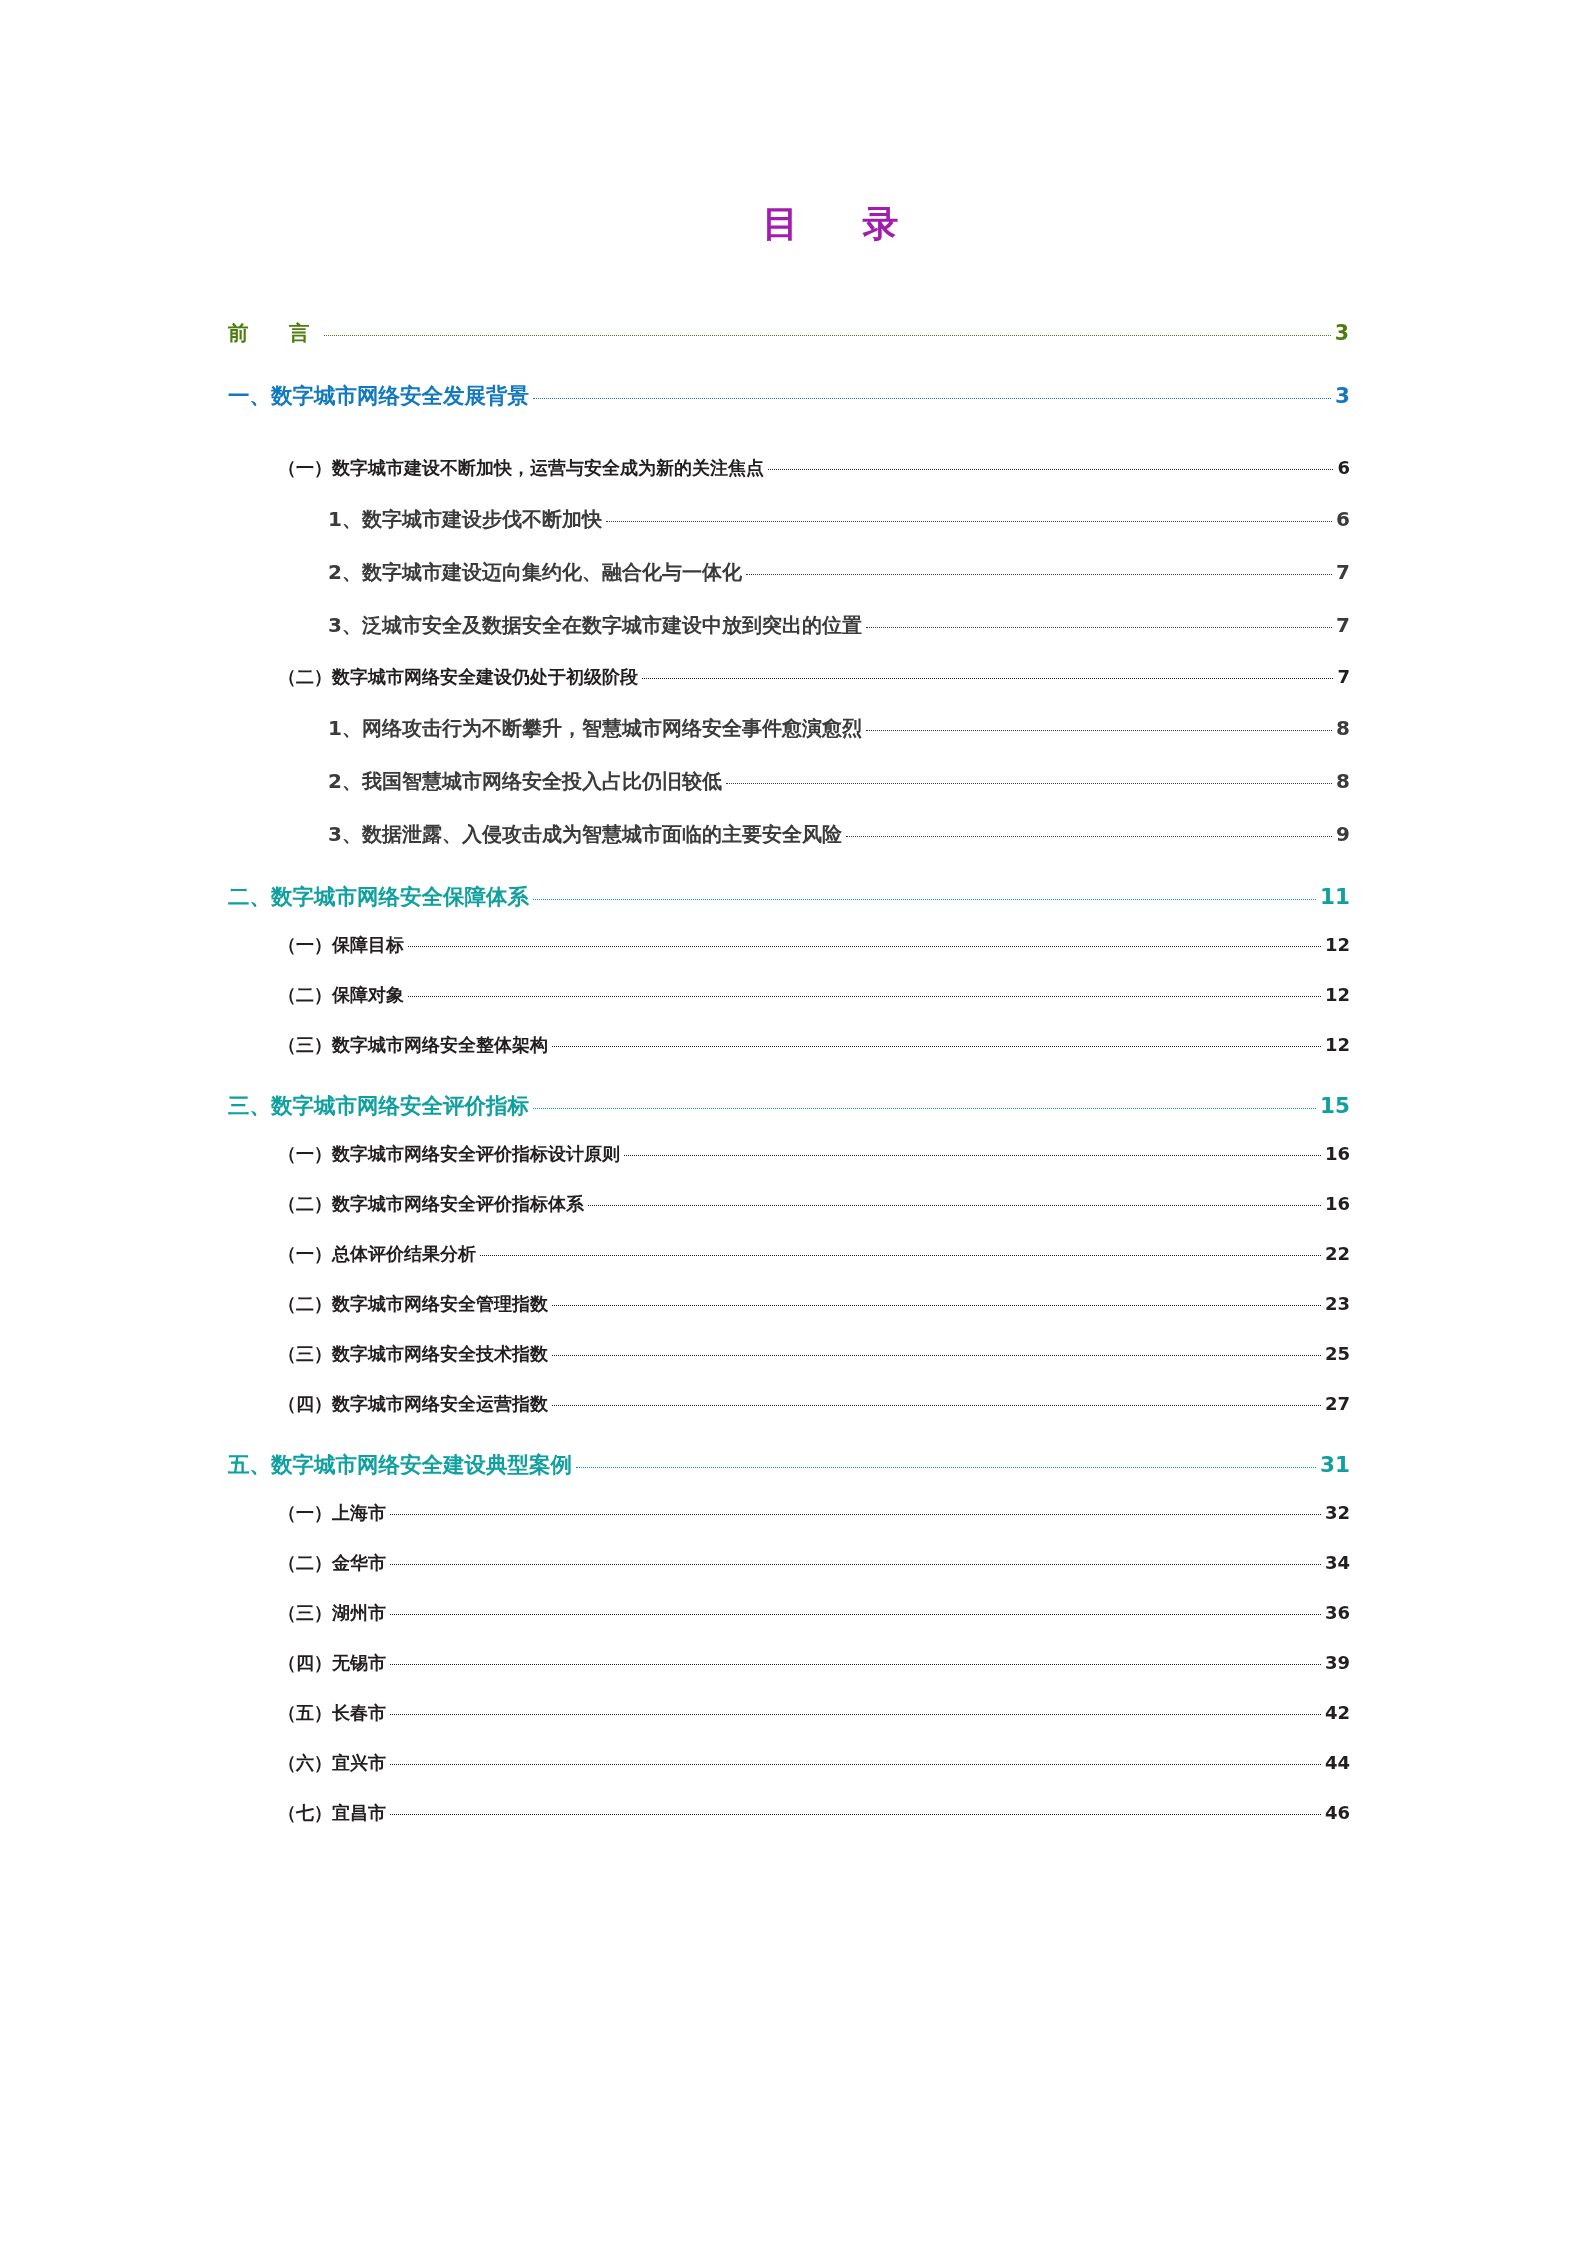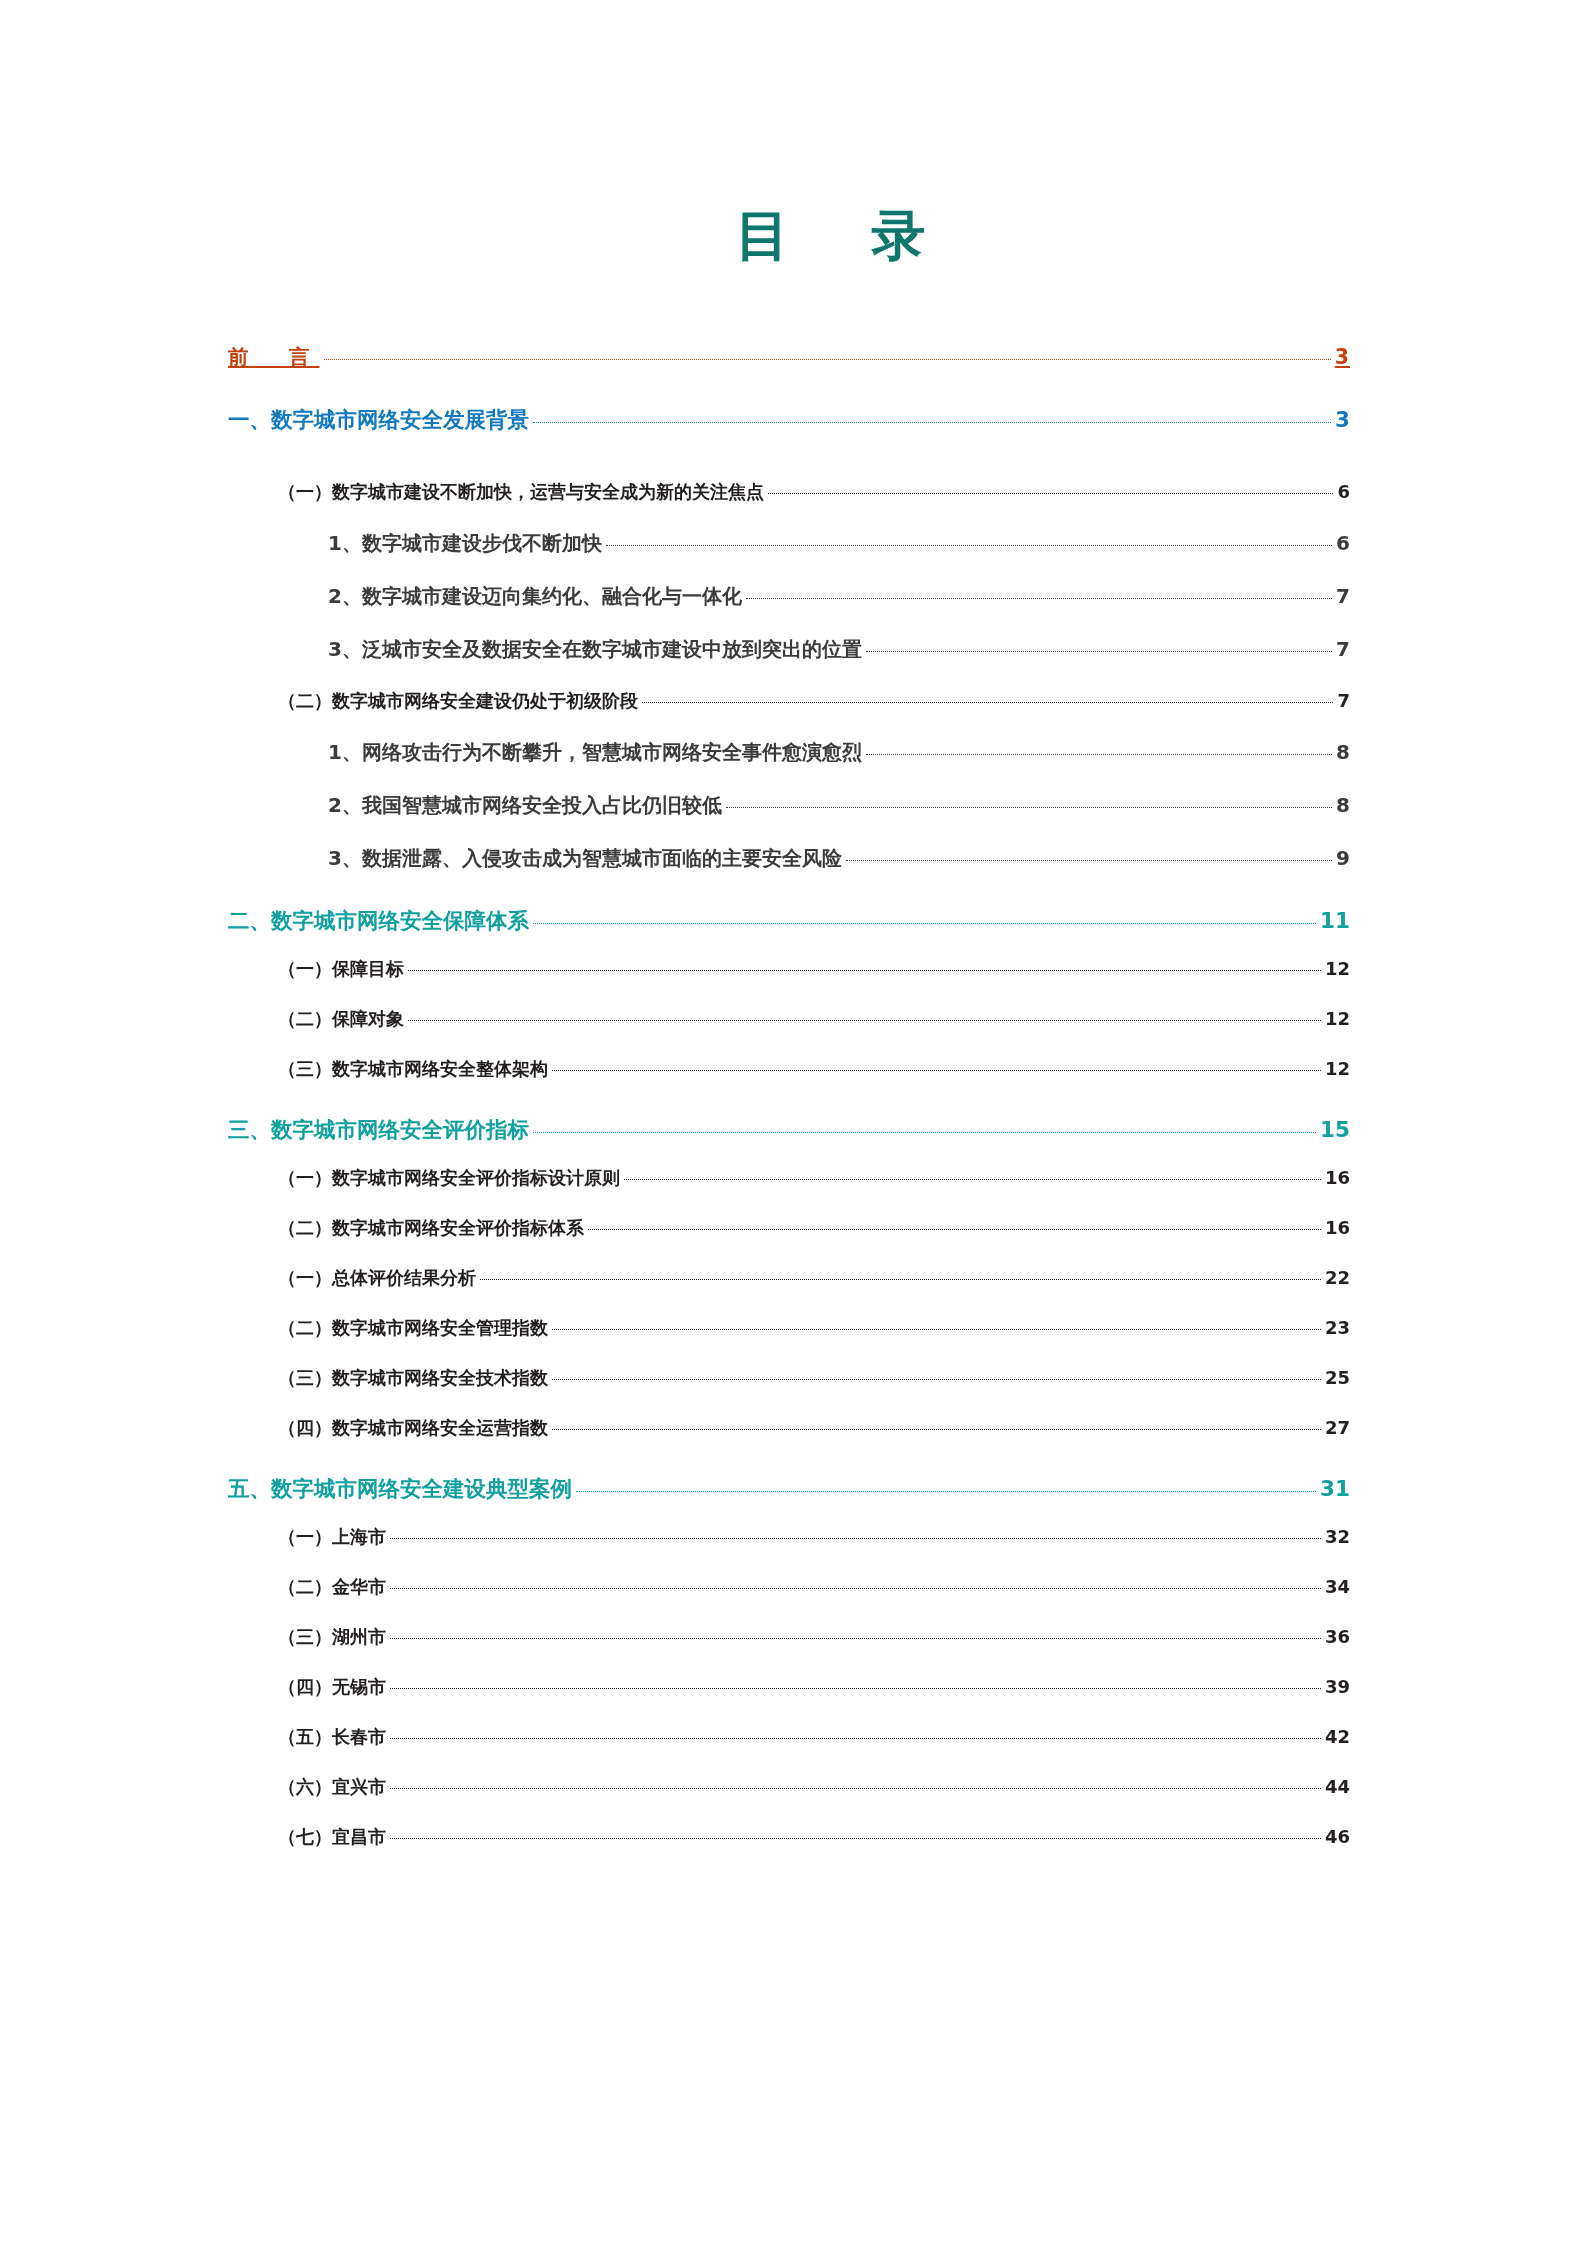--- a/index.html
+++ b/index.html
@@ -16,22 +16,22 @@
   }
   .page {
     width: 1585px;
     height: 2244px;
     box-sizing: border-box;
     padding: 0;
     position: relative;
   }
   .toc-title {
     text-align: center;
-    color: #0f766e;
-    font-size: 54px;
+    color: #a21caf;
+    font-size: 36px;
     font-weight: bold;
     letter-spacing: 14px;
     margin: 0;
     padding-top: 200px;
     padding-left: 90px;
     font-family: "DejaVu Sans", sans-serif;
   }
   .toc {
     margin-top: 70px;
     padding-left: 228px;
@@ -56,28 +56,27 @@
     min-width: 10px;
   }
   .entry .page-num {
     flex: 0 0 auto;
     white-space: nowrap;
     text-align: right;
   }
 
   
   .lvl-foreword {
-    color: #c2410c;
+    color: #4d7c0f;
     font-size: 20.5px;
     font-weight: bold;
     letter-spacing: 1px;
     margin: 0 0 34px 0;
     padding-left: 0px;
     font-family: "DejaVu Sans", sans-serif;
-    text-decoration: underline;
   }
   .lvl-foreword .label { letter-spacing: 10px; }
 
   
   .lvl1-blue {
     color: #1279bf;
     font-size: 21.5px;
     font-weight: bold;
     margin: 0 0 46px 0;
     padding-left: 0px;

